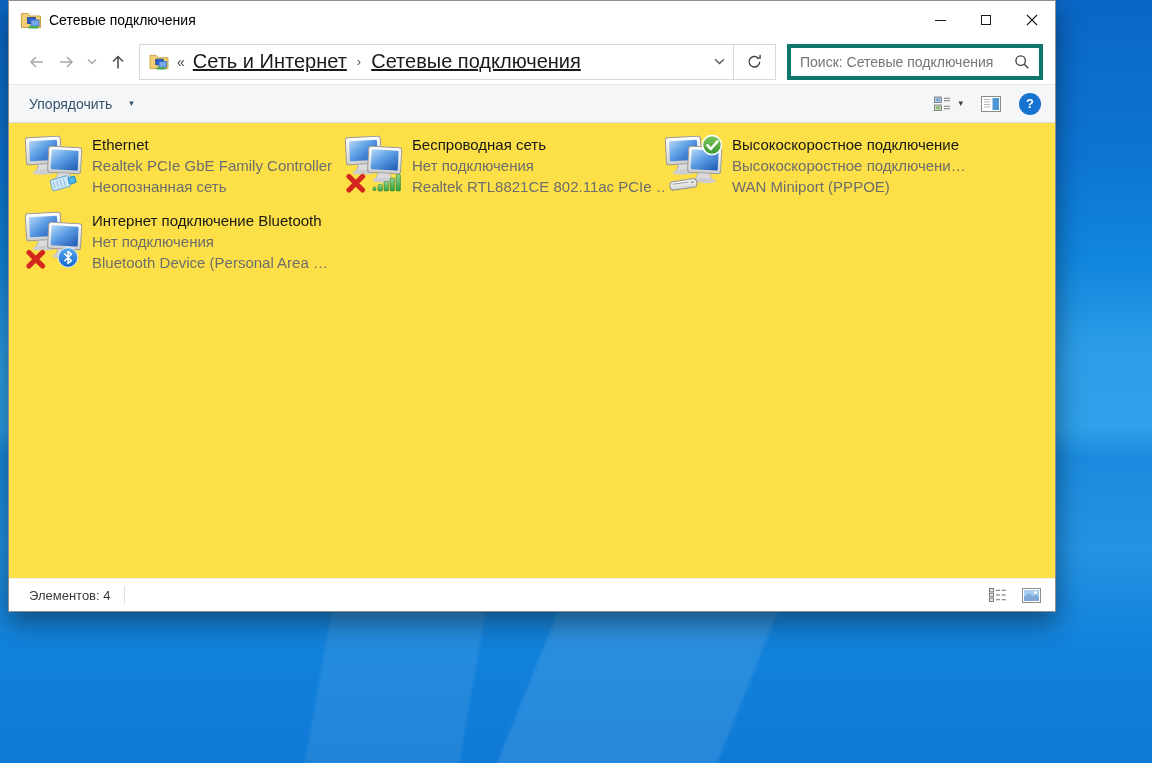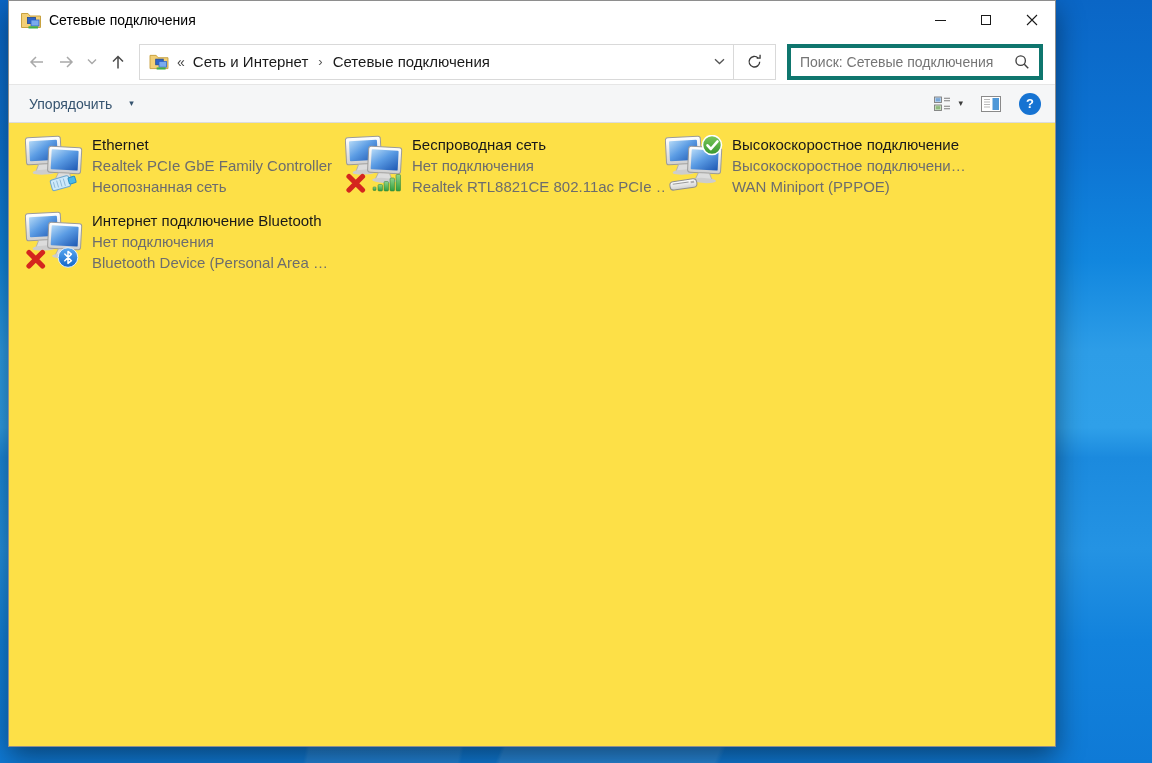--- a/index.html
+++ b/index.html
@@ -12,21 +12,21 @@
     overflow:hidden;
   }
   .desktop::before {
     content:""; position:absolute; inset:0;
     background:linear-gradient(112deg, transparent 55%, rgba(255,255,255,0.10) 55.3%,
       rgba(255,255,255,0.10) 70%, transparent 70.4%),
       linear-gradient(100deg, transparent 34%, rgba(255,255,255,0.08) 34.3%, rgba(255,255,255,0.08) 46%, transparent 46.3%);
   }
 
   .window {
-    position:absolute; left:8px; top:0; width:1048px; height:747px;
+    position:absolute; left:8px; top:0; width:1048px; height:612px;
     background:#fff; border:1px solid rgba(50,50,50,0.55);
     box-shadow:0 10px 26px rgba(0,0,0,0.45);
     display:flex; flex-direction:column;
   }
 
   
   .titlebar { height:38px; display:flex; align-items:center; background:#fff; flex:0 0 auto; }
   .titlebar .app-icon { margin-left:12px; width:20px; height:18px; display:inline-flex; }
   .titlebar .title { margin-left:8px; font-size:14px; color:#000; }
   .wc-group { margin-left:auto; display:flex; height:100%; }
@@ -35,21 +35,21 @@
   .max-glyph { width:10px; height:10px; border:1px solid #1a1a1a; }
 
   
   .navbar { height:46px; display:flex; align-items:center; background:#fff; border-bottom:1px solid #e6e6e6; flex:0 0 auto; padding:0 10px 0 12px; }
   .nav-btn { width:30px; height:34px; display:flex; align-items:center; justify-content:center; }
   .nav-btn.narrow { width:22px; }
   .address-wrap { display:flex; height:36px; border:1px solid #d9d9d9; background:#fff; margin-left:6px; width:637px; flex:0 0 auto; }
   .address-bar { flex:1; display:flex; align-items:center; padding:0 8px 0 9px; overflow:hidden; }
   .addr-folder-icon { width:20px; height:17px; flex:0 0 auto; margin-right:8px; }
   .crumb-chev { color:#444; font-size:14px; margin-right:8px; }
-  .crumb { font-size:15px; color:#1a1a1a; white-space:nowrap; }
+  .crumb { font-size:20px; color:#1a1a1a; white-space:nowrap;text-decoration:underline; }
   .crumb-sep { color:#555; font-size:13px; margin:0 10px; }
   .addr-caret { margin-left:auto; display:flex; align-items:center; }
   .refresh-btn { width:42px; border-left:1px solid #d9d9d9; display:flex; align-items:center; justify-content:center; }
   .search-box { margin-left:11px; width:256px; height:36px; border:4px solid #0f766e; display:flex; align-items:center; padding:0 9px; background:#fff; }
   .search-box input { flex:1; border:none; outline:none; font-family:"Liberation Sans",sans-serif; font-size:14px; color:#1a1a1a; min-width:0; }
   .search-box input::placeholder { color:#757575; opacity:1; }
 
   
   .toolbar { height:38px; background:#f5f6f7; border-bottom:1px solid #dcdcdc; display:flex; align-items:center; flex:0 0 auto; padding:0 14px 0 20px; }
   .organize { display:flex; align-items:center; gap:17px; color:#35536f; font-size:14px; cursor:default; }
@@ -312,15 +312,37 @@
         </div>
         <div class="conn-text">
           <div class="conn-title">Интернет подключение Bluetooth</div>
           <div class="conn-sub">Нет подключения</div>
           <div class="conn-sub">Bluetooth Device (Personal Area …</div>
         </div>
       </div>
 
     </div>
 
+    <div class="statusbar">
+      <span class="status-text">Элементов: 4</span>
+      <div class="status-div"></div>
+      <div class="sb-right">
+        <div class="sb-view">
+          <svg width="17" height="14" viewBox="0 0 17 14">
+            <rect x="0.5" y="0.5" width="4" height="3.4" fill="#e8e8e8" stroke="#6e6e6e" stroke-width="0.9"></rect>
+            <rect x="0.5" y="5.3" width="4" height="3.4" fill="#e8e8e8" stroke="#6e6e6e" stroke-width="0.9"></rect>
+            <rect x="0.5" y="10.1" width="4" height="3.4" fill="#e8e8e8" stroke="#6e6e6e" stroke-width="0.9"></rect>
+            <path d="M7 2.2 h4 M12.7 2.2 h4 M7 7 h4 M12.7 7 h4 M7 11.8 h4 M12.7 11.8 h4" stroke="#6e6e6e" stroke-width="1.1"></path>
+          </svg>
+        </div>
+        <div class="sb-view">
+          <svg width="19" height="15" viewBox="0 0 19 15">
+            <rect x="0.5" y="0.5" width="18" height="14" fill="#fff" stroke="#8f8f8f"></rect>
+            <rect x="2" y="2" width="15" height="11" fill="#a8cdf0"></rect>
+            <path d="M2 9 l5 -3.5 4 3 3 -2 3 2.5 v4 h-15 z" fill="#7fa8d9"></path>
+            <circle cx="13.5" cy="4.5" r="1.5" fill="#fdfdfd"></circle>
+          </svg>
+        </div>
+      </div>
+    </div>
 
   </div>
 </div>
 
 </body></html>

